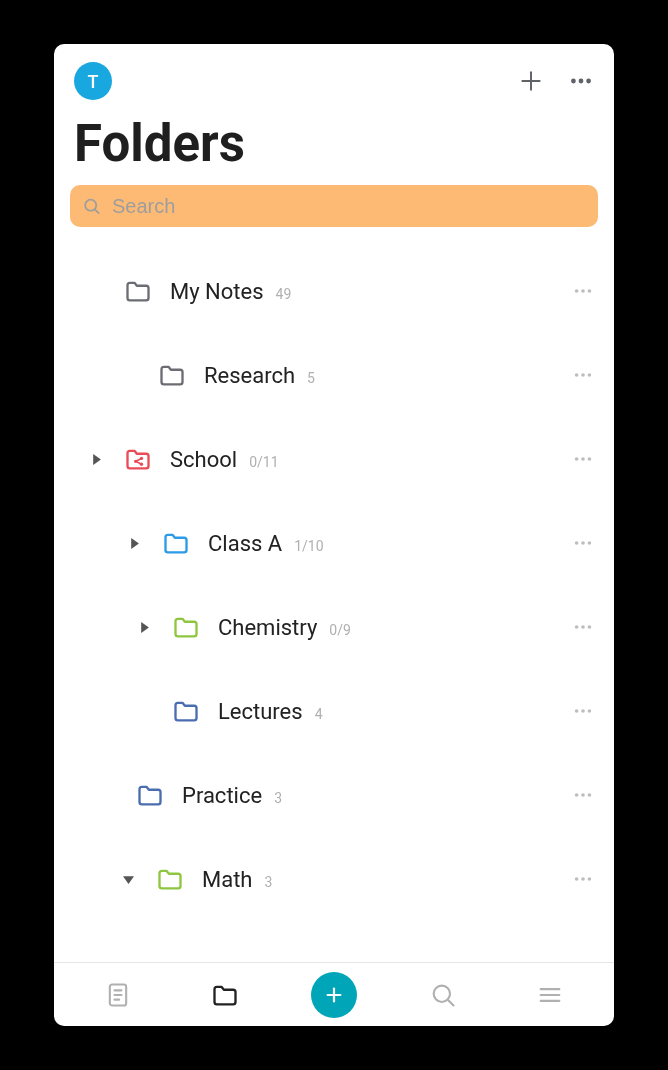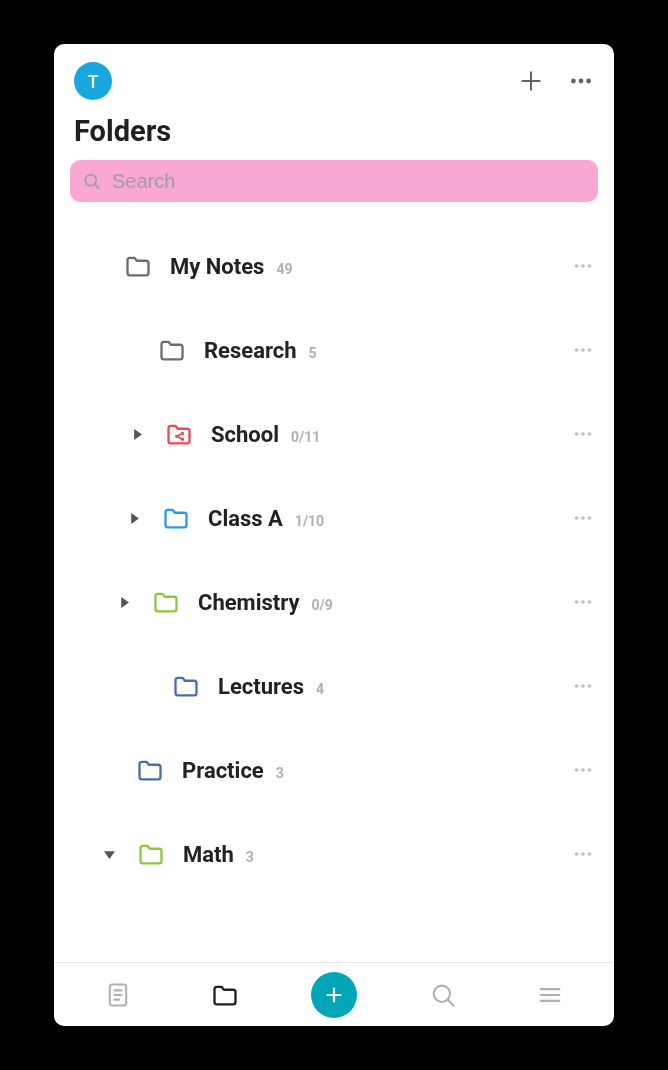--- a/index.html
+++ b/index.html
@@ -26,28 +26,28 @@
     background: #19a7e0; color: #fff;
     display: flex; align-items: center; justify-content: center;
     font-size: 18px; font-weight: 500;
   }
   .header-actions { display: flex; align-items: center; gap: 24px; }
   .plus-btn, .more-btn { color: #5f6368; cursor: pointer; display:flex; align-items:center; }
   .plus-btn svg { width: 26px; height: 26px; }
   .more-btn svg { width: 26px; height: 26px; }
 
   .title {
-    font-size: 29px; font-weight: 700; color: #1f1f1f;
+    font-size: 51px; font-weight: 700; color: #1f1f1f;
     padding: 4px 20px 12px 20px;
   }
 
   .search-wrap { padding: 0 16px 8px 16px; }
   .search {
     width: 100%; height: 42px; border: none; outline: none;
-    background: #f9a8d4; border-radius: 10px;
+    background: #fdba74; border-radius: 10px;
     padding: 0 14px 0 42px; font-size: 20px; color: #333;
   }
   .search::placeholder { color: #9e9e9e; }
   .search-box { position: relative; }
   .search-icon { position: absolute; left: 12px; top: 50%; transform: translateY(-50%); color: #9e9e9e; }
   .search-icon svg { width: 19px; height: 19px; display:block; }
 
   
   .list { flex: 1; overflow-y: auto; padding-top: 14px; }
   .row {
@@ -55,21 +55,21 @@
     height: 84px; padding-right: 14px;
     cursor: pointer;
   }
   .chevron-slot {
     width: 28px; display: flex; align-items: center; justify-content: center;
     flex-shrink: 0; color: #555;
   }
   .chevron-slot svg { width: 11px; height: 11px; }
   .folder-icon { width: 30px; height: 30px; flex-shrink: 0; display:flex; align-items:center; }
   .folder-icon svg { width: 28px; height: 28px; }
-  .label-wrap { display: flex; align-items: baseline; gap: 12px; margin-left: 16px; flex: 1; min-width: 0; font-weight: bold; }
+  .label-wrap { display: flex; align-items: baseline; gap: 12px; margin-left: 16px; flex: 1; min-width: 0; }
   .label { font-size: 22px; color: #222; white-space: nowrap; overflow: hidden; text-overflow: ellipsis; }
   .count { font-size: 14px; color: #b0b0b0; white-space: nowrap; }
   .row-more { color: #bdbdbd; cursor: pointer; padding: 6px; display:flex; }
   .row-more svg { width: 22px; height: 22px; }
   
   
   .bottombar {
     height: 64px; border-top: 1px solid #e6e6e6;
     display: flex; align-items: center; justify-content: space-around;
     padding: 0 10px;
@@ -155,21 +155,21 @@
              <span class="count">5</span>
            </span>
         <span class="row-more">
           <svg viewBox="0 0 24 24" fill="currentColor">
             <circle cx="5" cy="12" r="2"></circle>
             <circle cx="12" cy="12" r="2"></circle>
             <circle cx="19" cy="12" r="2"></circle>
           </svg>
         </span>
       </div>
-      <div class="row" style="padding-left: 28px; margin-left: 41px;">
+      <div class="row" style="padding-left: 28px;">
         <span class="chevron-slot" style="margin-right:14px;">
           <svg viewBox="0 0 10 10" fill="currentColor">
             <path d="M2 0 L9 5 L2 10 Z"></path>
           </svg>
         </span>
         <span class="folder-icon">
           <svg viewBox="0 0 24 24" fill="none" stroke="#e94b57" stroke-width="2" stroke-linecap="round" stroke-linejoin="round">
       <path d="M3 7a2 2 0 0 1 2-2h4l2 2.5h8a2 2 0 0 1 2 2V18a2 2 0 0 1-2 2H5a2 2 0 0 1-2-2V7z"></path>
       <circle cx="10" cy="14" r="1.4" fill="#e94b57" stroke="none"></circle>
       <circle cx="15" cy="11.5" r="1.4" fill="#e94b57" stroke="none"></circle>
@@ -206,21 +206,21 @@
              <span class="count">1/10</span>
            </span>
         <span class="row-more">
           <svg viewBox="0 0 24 24" fill="currentColor">
             <circle cx="5" cy="12" r="2"></circle>
             <circle cx="12" cy="12" r="2"></circle>
             <circle cx="19" cy="12" r="2"></circle>
           </svg>
         </span>
       </div>
-      <div class="row" style="padding-left: 56px;">
+      <div class="row" style="padding-left: 56px; margin-left: 20px;">
         <span class="chevron-slot" style="margin-right:14px;">
           <svg viewBox="0 0 10 10" fill="currentColor">
             <path d="M2 0 L9 5 L2 10 Z"></path>
           </svg>
         </span>
         <span class="folder-icon">
           <svg viewBox="0 0 24 24" fill="none" stroke="#8fc63f" stroke-width="2" stroke-linecap="round" stroke-linejoin="round">
     <path d="M3 7a2 2 0 0 1 2-2h4l2 2.5h8a2 2 0 0 1 2 2V18a2 2 0 0 1-2 2H5a2 2 0 0 1-2-2V7z"></path>
   </svg>
         </span>
@@ -265,21 +265,21 @@
              <span class="count">3</span>
            </span>
         <span class="row-more">
           <svg viewBox="0 0 24 24" fill="currentColor">
             <circle cx="5" cy="12" r="2"></circle>
             <circle cx="12" cy="12" r="2"></circle>
             <circle cx="19" cy="12" r="2"></circle>
           </svg>
         </span>
       </div>
-      <div class="row" style="padding-left: 41px;">
+      <div class="row" style="padding-left: 60px;">
         <span class="chevron-slot" style="margin-right:14px;">
           <svg viewBox="0 0 10 10" fill="currentColor">
             <path d="M0 2 L10 2 L5 9 Z"></path>
           </svg>
         </span>
         <span class="folder-icon">
           <svg viewBox="0 0 24 24" fill="none" stroke="#8fc63f" stroke-width="2" stroke-linecap="round" stroke-linejoin="round">
     <path d="M3 7a2 2 0 0 1 2-2h4l2 2.5h8a2 2 0 0 1 2 2V18a2 2 0 0 1-2 2H5a2 2 0 0 1-2-2V7z"></path>
   </svg>
         </span>

